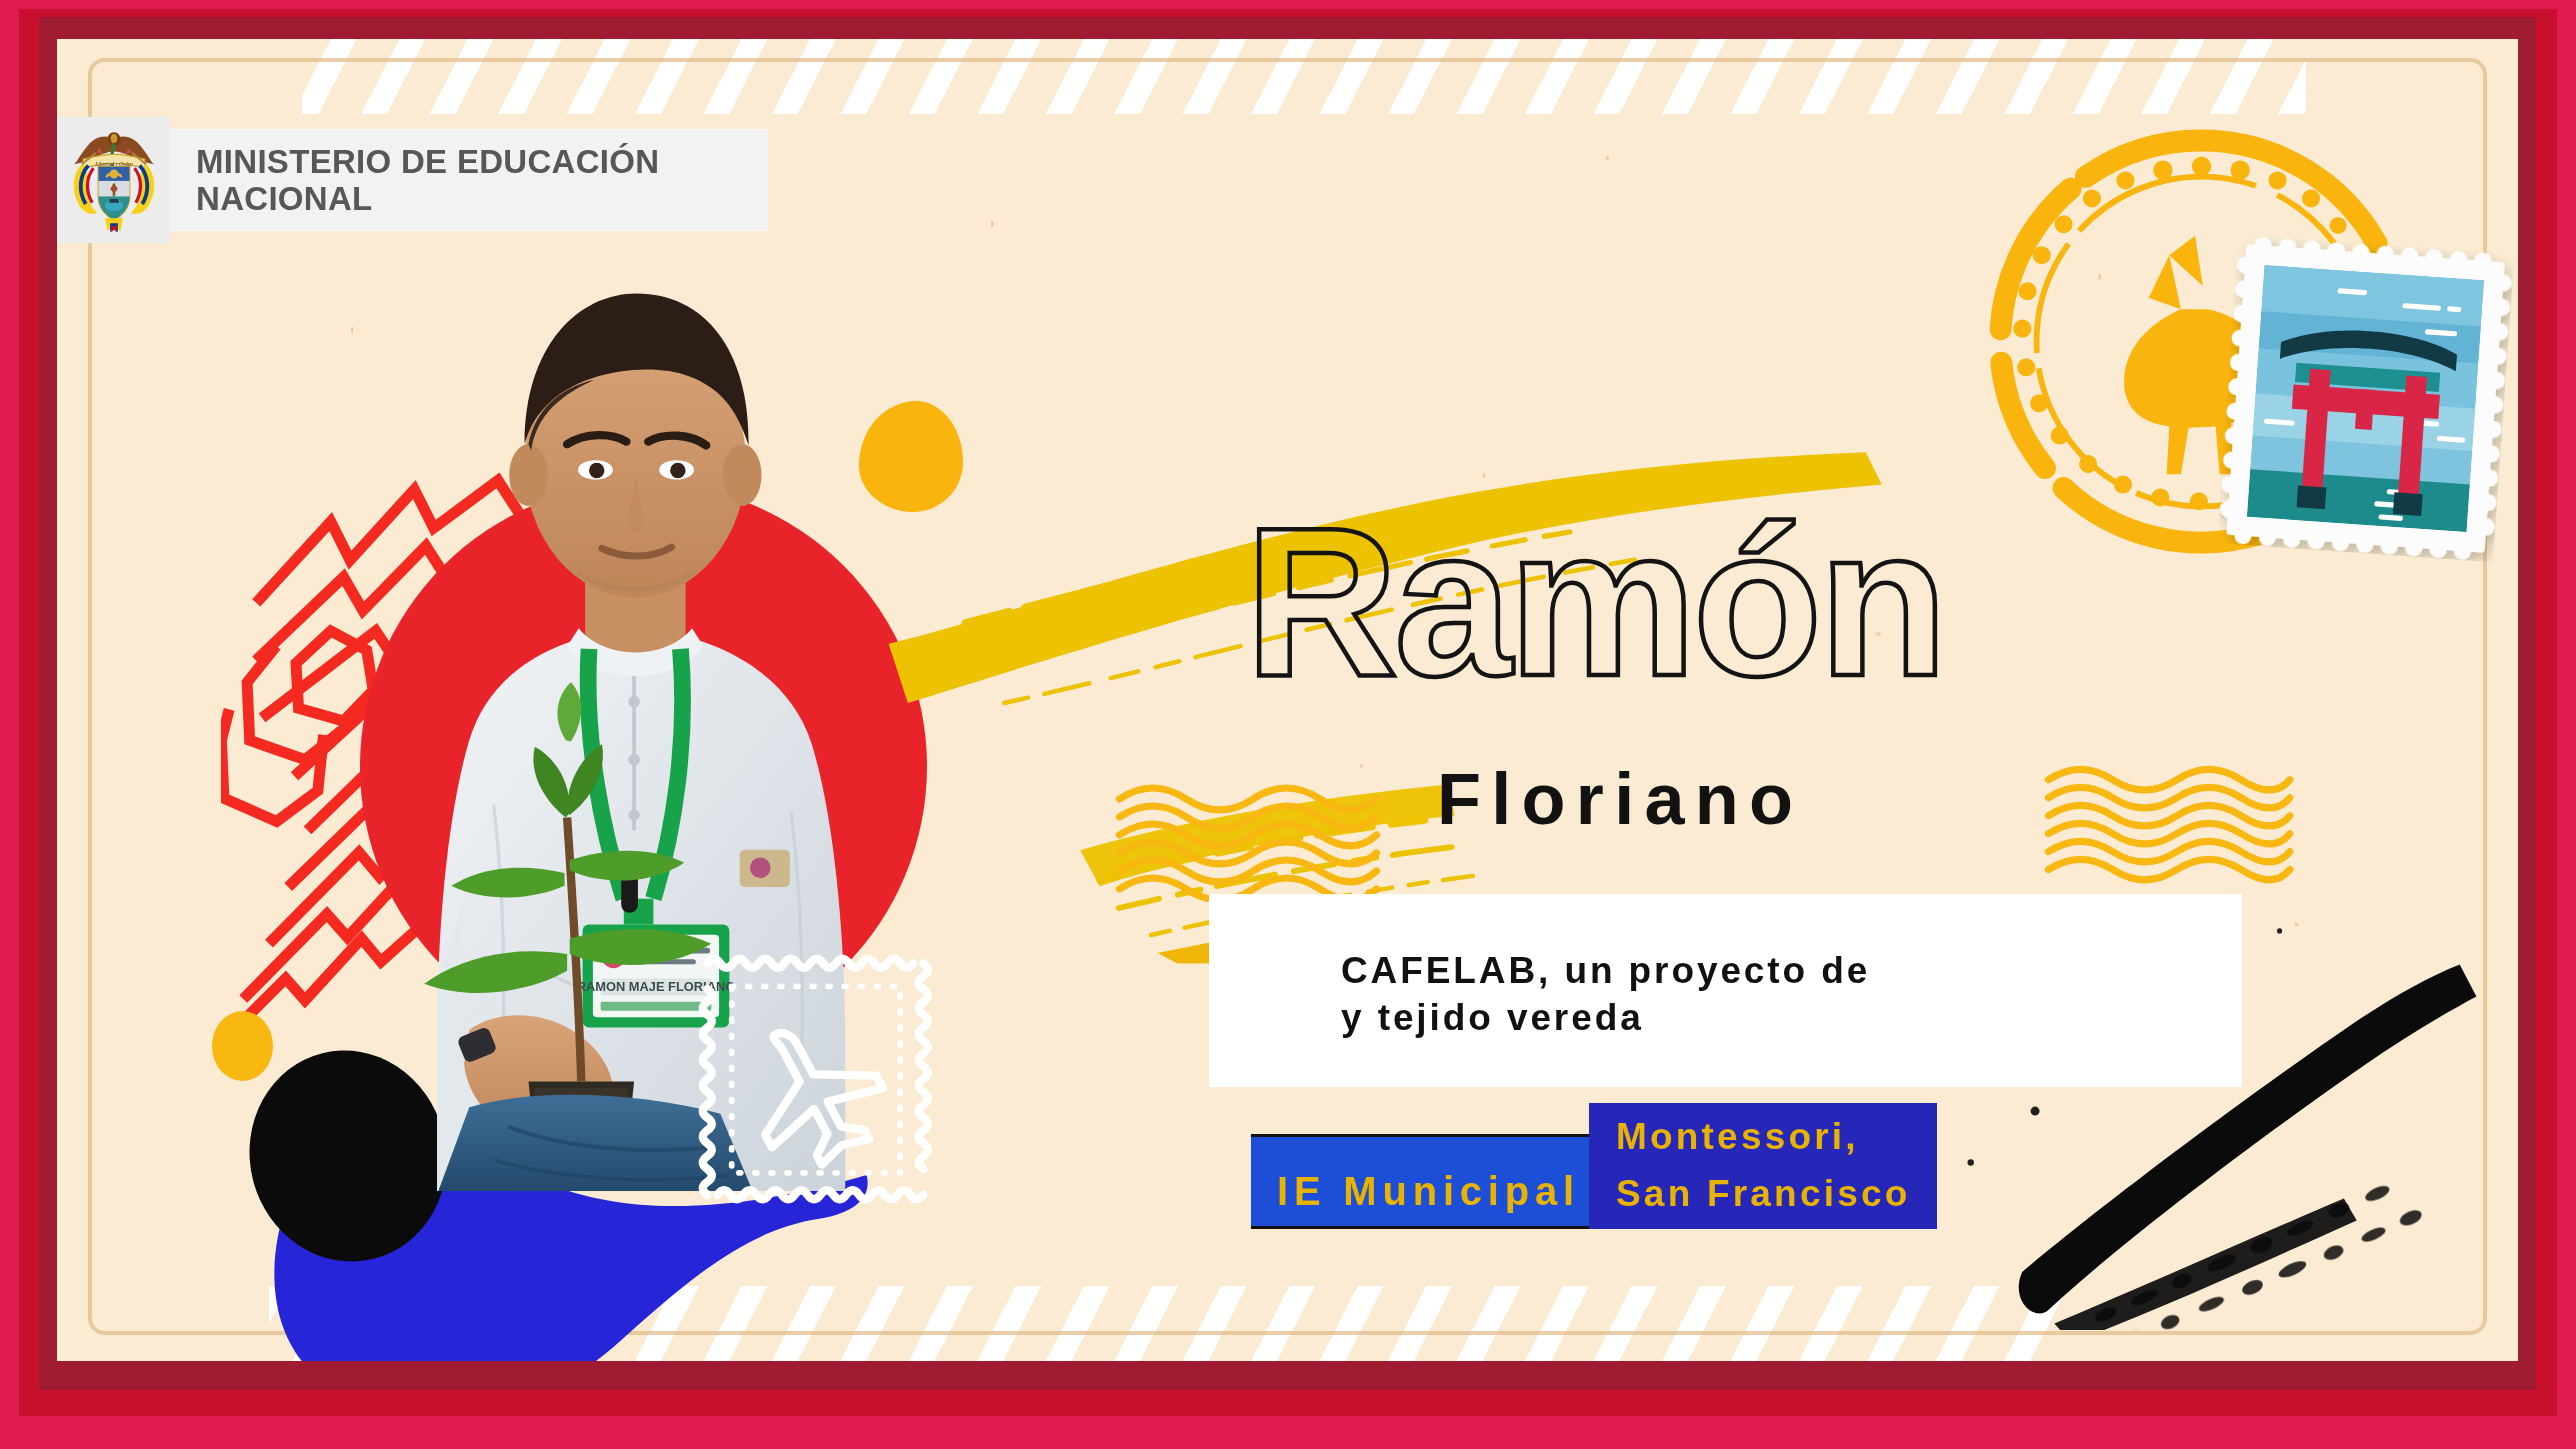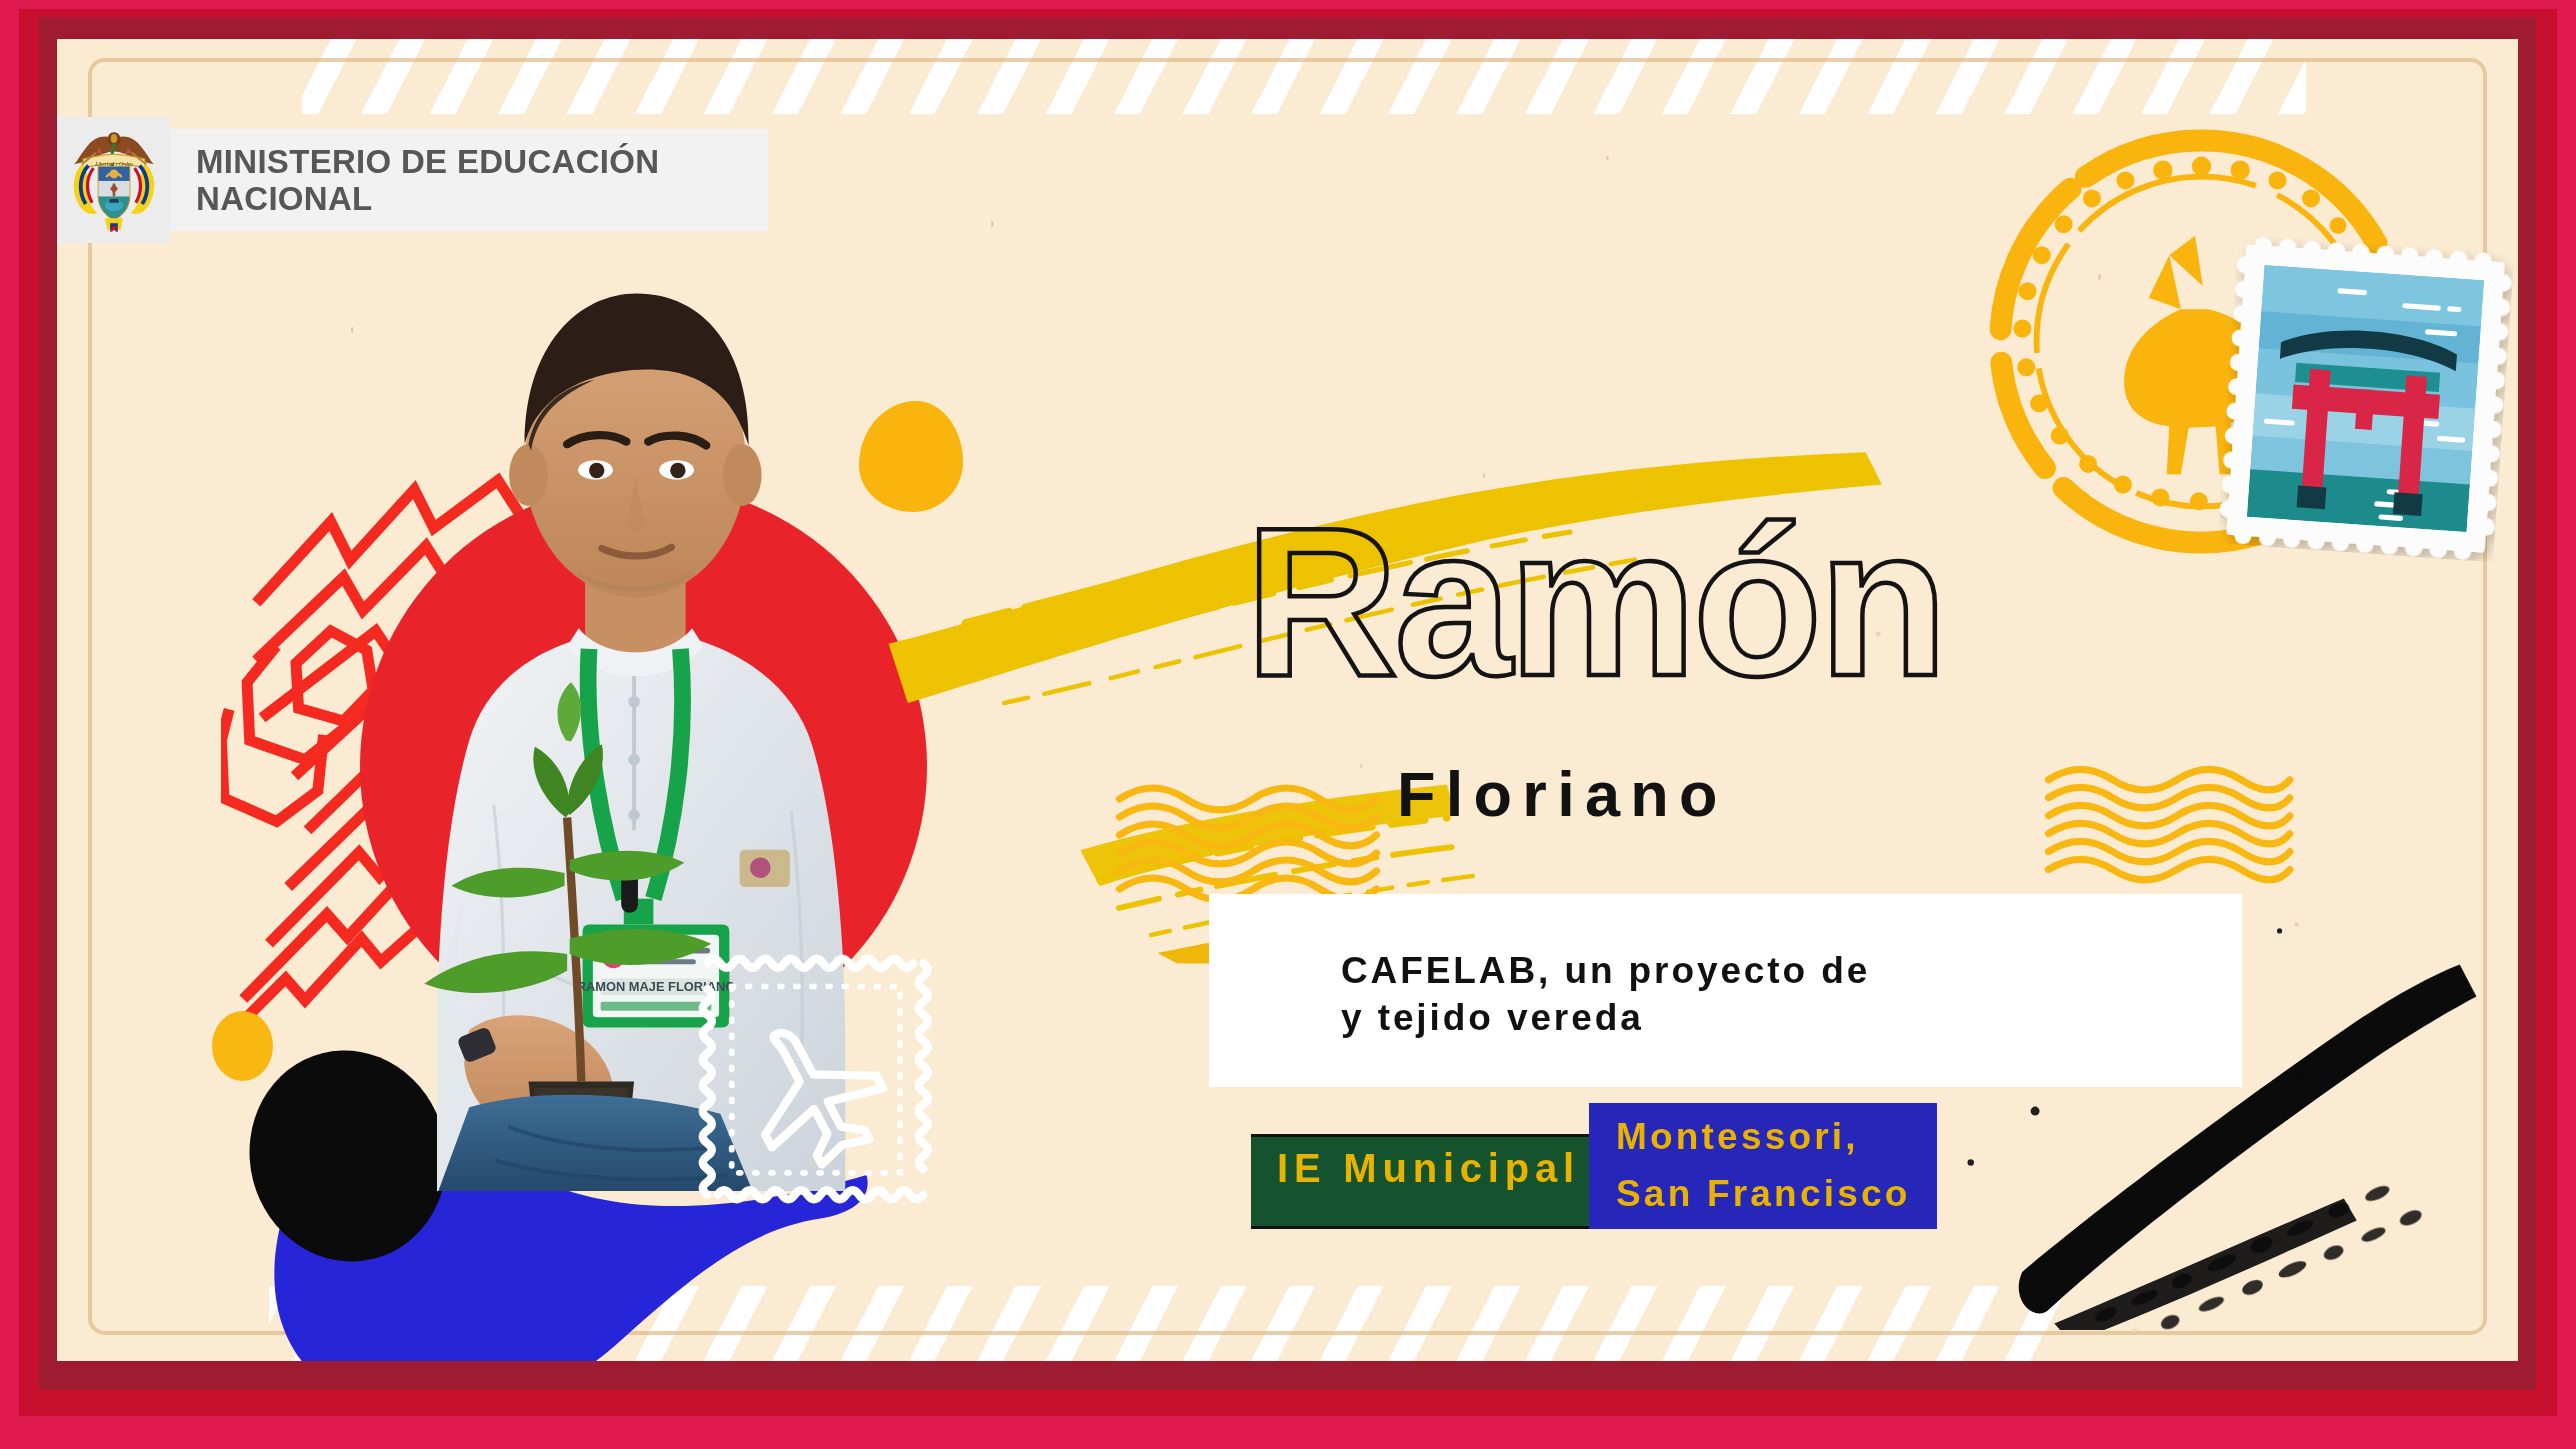--- a/index.html
+++ b/index.html
@@ -158,22 +158,22 @@
     position:absolute;left:1188px;top:476px;
     font-size:212px;line-height:.82;
     font-weight:bold;
     color:transparent;
     -webkit-text-stroke:4.5px #141414;
     letter-spacing:-3.9px;
     z-index:25;
     white-space:nowrap;
   }
   .name-last{
-    position:absolute;left:1340px;top:724px;
-    font-size:63px;line-height:1;
+    position:absolute;left:1380px;top:724px;
+    font-size:72px;line-height:1;
     font-weight:bold;
     color:#121212;
     letter-spacing:10.3px;
     z-index:25;
     white-space:nowrap;
   }
   .project-box{
     position:absolute;left:1152px;top:855px;
     width:1033px;height:193px;
     background:#FFFFFF;
@@ -187,24 +187,24 @@
     letter-spacing:2.9px;
     white-space:nowrap;
   }
 
   .school-row{
     position:absolute;left:1194px;top:1095px;
     display:flex;align-items:stretch;
     z-index:27;
   }
   .school-white{
-    background:#14532d;
+    background:#1d4ed8;
     border-top:3.2px solid #111;
     border-bottom:3.2px solid #111;
-    display:flex;align-items:flex-start;
+    display:flex;align-items:flex-end;
     padding:9px 22px 11.6px 26px;
   }
   .school-white span{
     font-size:40px;font-weight:bold;color:#E8B300;letter-spacing:5.8px;white-space:nowrap;
   }
   .school-blue{
     background:#2626B8;
     margin-left:-13px;margin-top:-31px;
     padding:13px 26px 14px 27px;
     display:flex;flex-direction:column;justify-content:center;gap:16px;

